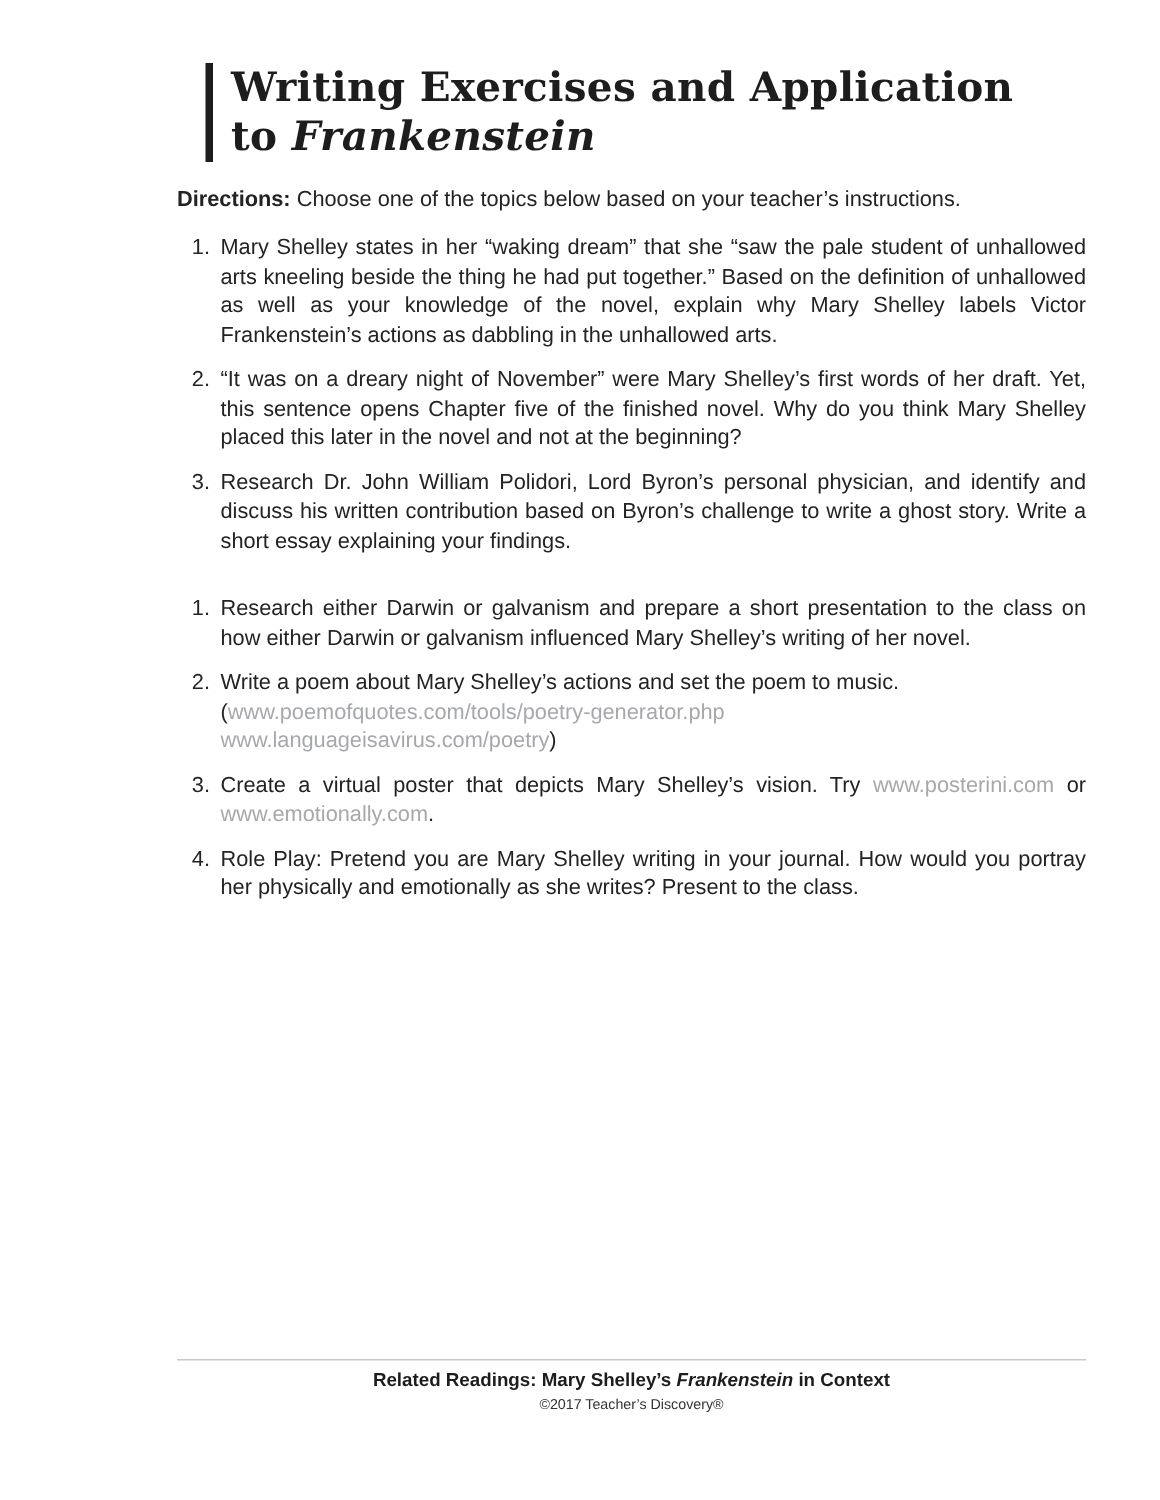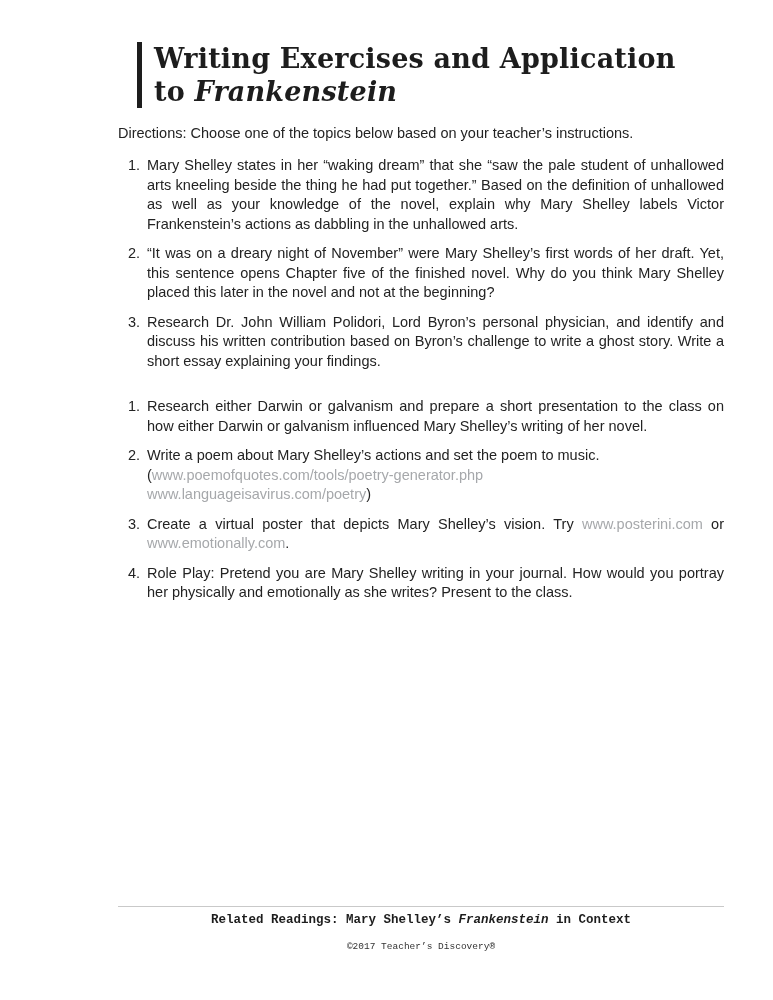--- a/index.html
+++ b/index.html
@@ -25,21 +25,21 @@
     padding-left:12px;
     border-left:5px solid #1d1d1d;
     letter-spacing:0.2px;
   }
   .section-title em{font-style:italic;}
   .directions{
     font-size:14.5px;
     line-height:19px;
     margin:0 0 13px 0;
   }
-  .directions strong{font-weight:normal;}
+  .directions strong{font-weight:bold;}
   .olist{margin:0;}
   .li{
     display:flex;
     margin:0 0 10px 0;
     font-size:14.5px;
     line-height:19.5px;
   }
   .num{
     flex:none;
     width:22px;
@@ -51,34 +51,33 @@
     text-align:justify;
   }
   .url{color:#a6a8ab;}
   .activities-block{margin-top:26px;}
   .footer{
     position:absolute;
     left:118px; right:49px; top:906px;
     border-top:1px solid #c9c9c9;
     text-align:center;
     padding-top:6px;
-    font-family:Liberation Mono, monospace;
   }
   .footer-related{
     font-size:12.5px;
     font-weight:bold;
     line-height:15px;
     color:#1d1d1d;
   }
   .footer-related em{font-style:italic;font-weight:bold;}
   .footer-copyright{
     font-size:9.5px;
     line-height:13px;
     color:#333333;
-    margin-top:12px;
+    margin-top:2px;
   }
   .footer-pagenum{
     font-size:13px;
     font-weight:bold;
     margin-top:2px;
     color:#1d1d1d;
   }
 </style>
 </head>
 <body>

